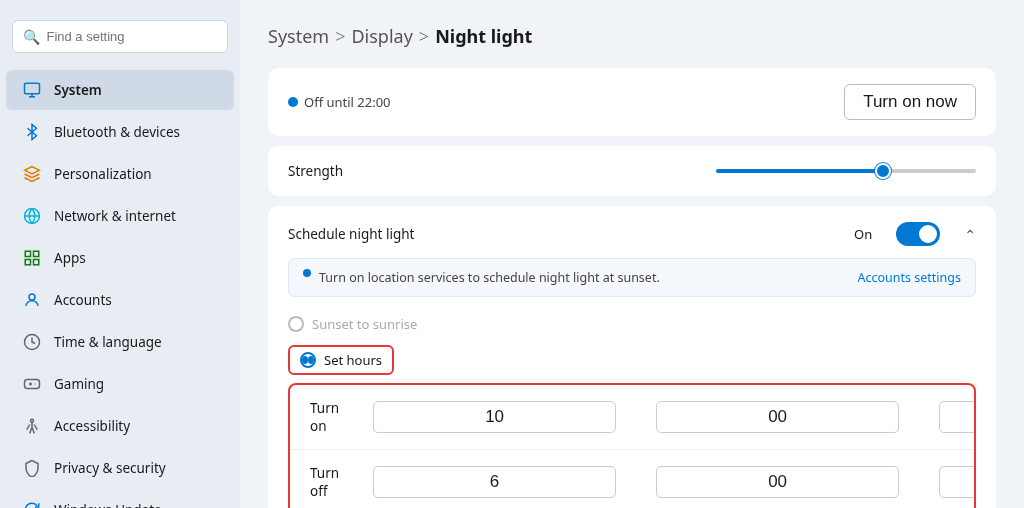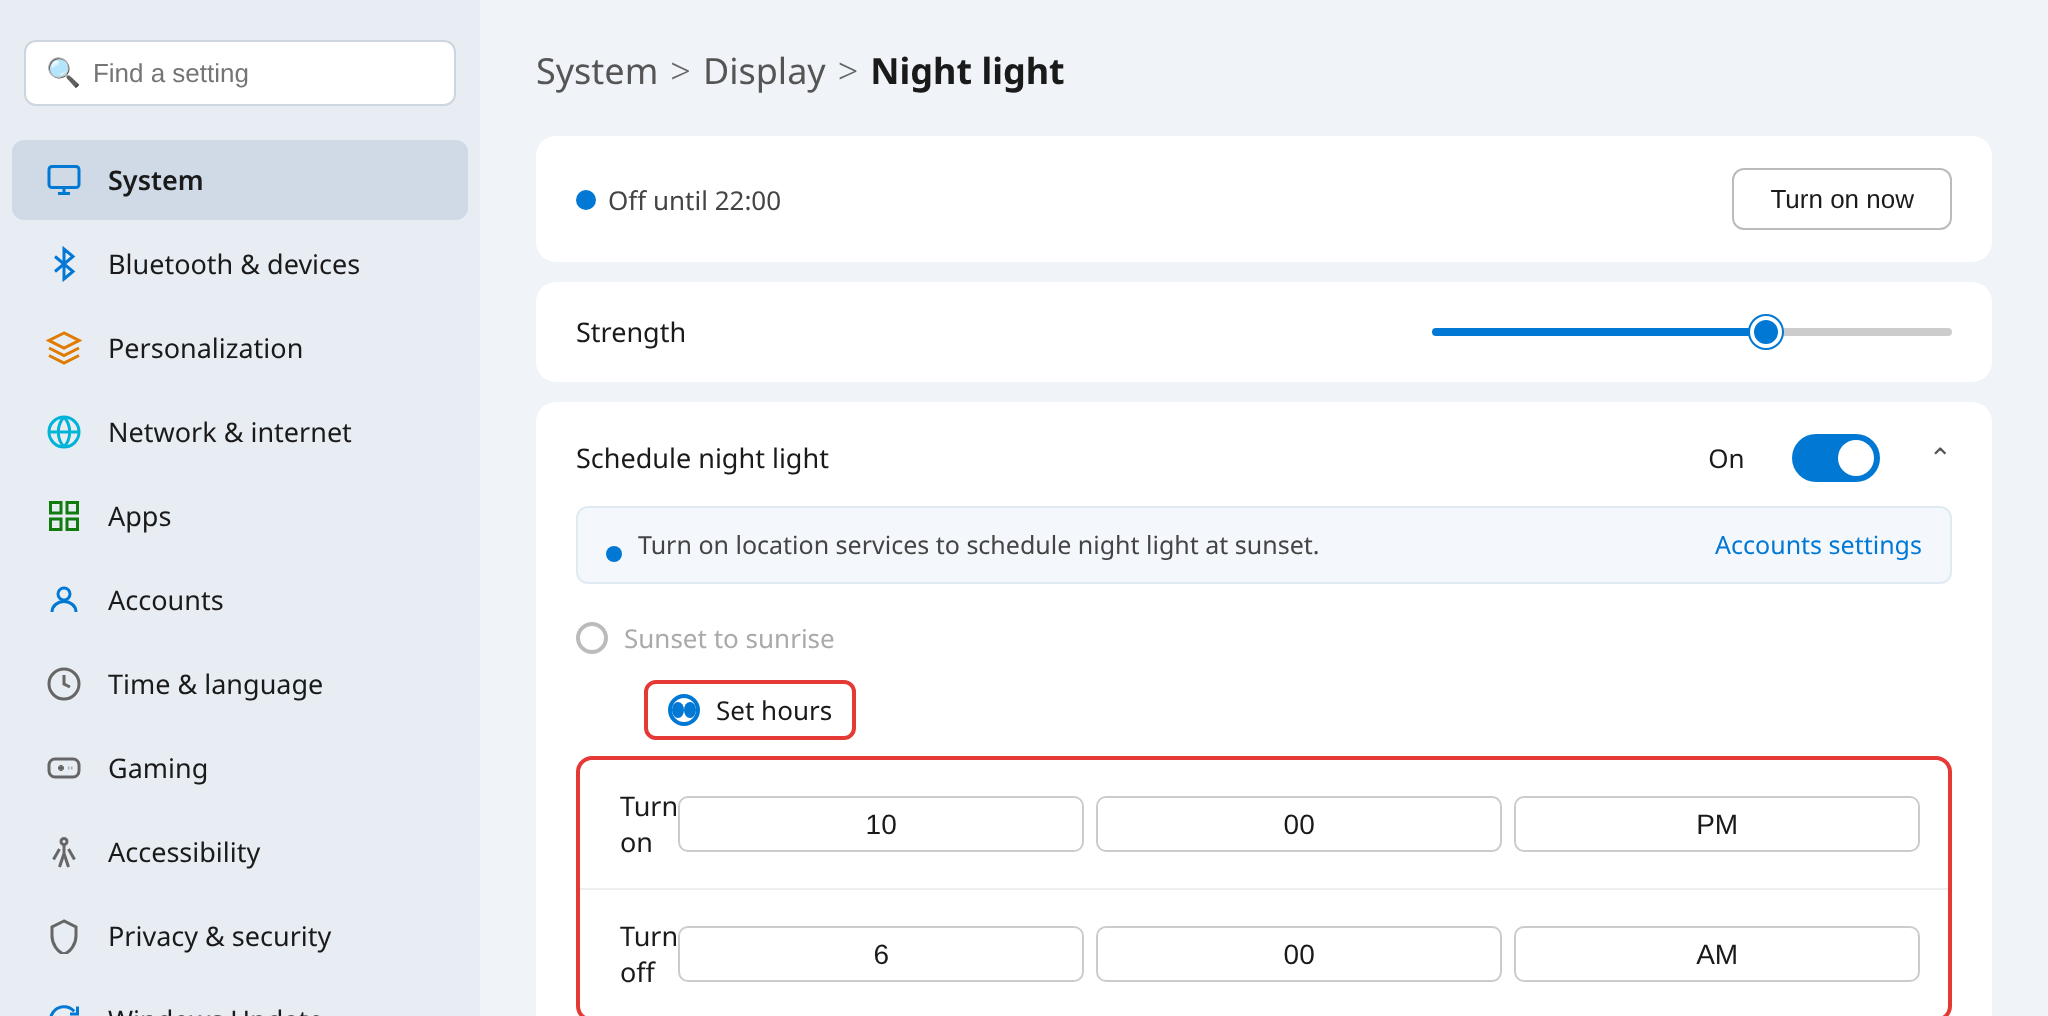--- a/index.html
+++ b/index.html
@@ -128,21 +128,21 @@
       width: 10px;
       height: 10px;
       border-radius: 50%;
       background: #0078d4;
     }
     .turn-on-btn {
       background: #fff;
       border: 1px solid #bbb;
       border-radius: 6px;
       padding: 7px 18px;
-      font-size: 13px;
+      font-size: 17px;
       cursor: pointer;
       color: #1a1a1a;
     }
 
     
     .strength-card {
       display: flex;
       align-items: center;
       justify-content: space-between;
     }
@@ -222,21 +222,21 @@
       border-radius: 6px;
       padding: 10px 14px;
       display: flex;
       align-items: center;
       justify-content: space-between;
       margin-bottom: 12px;
       border: 1px solid #e0eaf3;
     }
     .location-notice-left {
       display: flex;
-      align-items: flex-end;
+      align-items: flex-start;
       gap: 8px;
       font-size: 12.5px;
       color: #444;
     }
     .info-dot {
       width: 8px;
       height: 8px;
       border-radius: 50%;
       background: #0078d4;
       flex-shrink: 0;
@@ -279,21 +279,20 @@
       height: 8px;
       border-radius: 50%;
       background: #0078d4;
     }
     .set-hours-box {
       border: 2px solid #e53935;
       border-radius: 6px;
       display: inline-flex;
       padding: 4px 10px;
       gap: 8px;
-      margin-left: 34px;
     }
 
     
     .time-table {
       border: 2px solid #e53935;
       border-radius: 8px;
       overflow: hidden;
       margin-top: 8px;
     }
     .time-row {
@@ -310,25 +309,26 @@
       color: #1a1a1a;
     }
     .time-inputs {
       display: flex;
       gap: 6px;
     }
     .time-input-box {
       border: 1px solid #ccc;
       border-radius: 5px;
       padding: 5px 10px;
-      font-size: 14px;
+      font-size: 17px;
       min-width: 44px;
       text-align: center;
       background: #fff;
       color: #1a1a1a;
+      margin-left: 34px;
     }
   </style>
 </head>
 <body>
 
 <div class="sidebar">
   <div class="search-box">
     <span class="search-icon-svg">🔍</span>
     <input type="text" placeholder="Find a setting" style="">
   </div>

